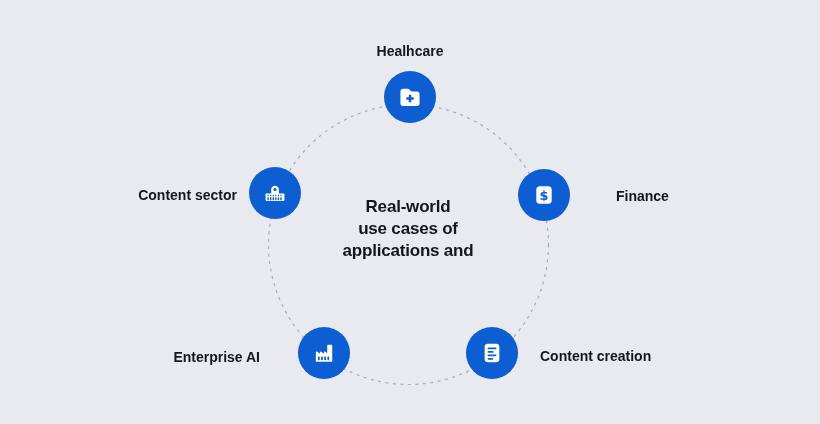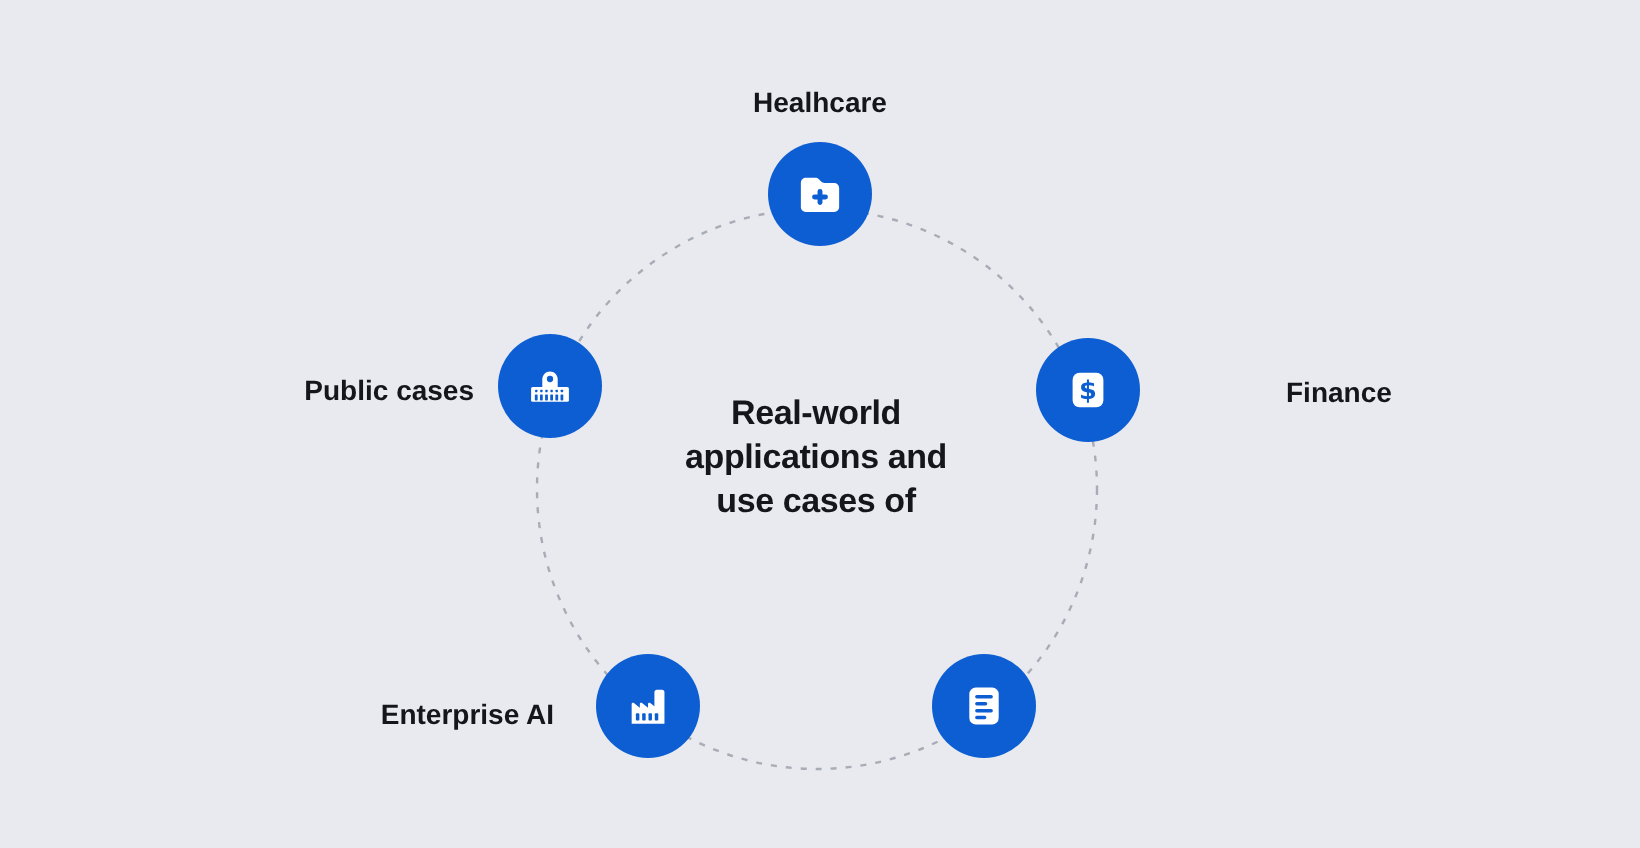--- a/index.html
+++ b/index.html
@@ -40,23 +40,23 @@
   .node-enterprise{left:324px;top:353px;}
   .node-public{left:275px;top:193px;}
   .node-label{
     position:absolute;
     font-size:14px;font-weight:700;
     color:var(--ink);
     white-space:nowrap;
     line-height:16px;
   }
   .label-healthcare{left:410px;top:43px;transform:translateX(-50%);}
-  .label-finance{left:614px;top:188px;padding-left:29px;}
+  .label-finance{left:587px;top:188px;padding-left:29px;}
   .label-content{left:540px;top:348px;}
-  .label-enterprise{right:543px;top:349px;text-align:left;}
+  .label-enterprise{right:560px;top:349px;text-align:left;}
   .label-public{right:583px;top:187px;text-align:right;}
   .center-title{
     position:absolute;
     left:408px;top:196px;
     width:250px;
     transform:translateX(-50%);
     text-align:center;
     font-size:17px;font-weight:700;
     letter-spacing:-0.2px;
     line-height:22px;
@@ -67,22 +67,22 @@
 <body>
 
 <div class="stage">
 
   <svg class="ring" width="285" height="285" viewBox="0 0 285 285">
     <circle cx="142.5" cy="142.5" r="140" fill="none" stroke="var(--dash)" stroke-width="1.2" stroke-dasharray="3 4.5"></circle>
   </svg>
 
   <div class="center-title">
     <div>Real-world</div>
+    <div>use cases of</div>
     <div>applications and</div>
-    <div>use cases of</div>
   </div>
 
   <div class="node node-healthcare">
     <span>
       <svg width="28" height="28" viewBox="0 0 24 24">
         <path class="icon-bg" d="M3.8 7.1c0-1.16.94-2.1 2.1-2.1h4.05c.56 0 1.09.22 1.48.62l1.04 1.04c.39.4.92.62 1.48.62h4.15c1.16 0 2.1.94 2.1 2.1v8.22c0 1.16-.94 2.1-2.1 2.1H5.9c-1.16 0-2.1-.94-2.1-2.1z"></path>
         <rect class="icon-fg" x="10.95" y="9.9" width="2.1" height="6.8" rx="1.05"></rect>
         <rect class="icon-fg" x="8.6" y="12.25" width="6.8" height="2.1" rx="1.05"></rect>
       </svg>
     </span>
@@ -103,20 +103,21 @@
     <span>
       <svg width="28" height="28" viewBox="0 0 24 24">
         <rect class="icon-bg" x="5.7" y="4.1" width="12.6" height="15.8" rx="2.8"></rect>
         <rect class="icon-fg" x="8.2" y="7.3" width="7.6" height="1.5" rx="0.75"></rect>
         <rect class="icon-fg" x="8.2" y="10.3" width="5.2" height="1.5" rx="0.75"></rect>
         <rect class="icon-fg" x="8.2" y="13.3" width="7.6" height="1.5" rx="0.75"></rect>
         <rect class="icon-fg" x="8.2" y="16.2" width="4.8" height="1.5" rx="0.75"></rect>
       </svg>
     </span>
   </div>
+  <div class="node-label label-content">Content creation</div>
 
   <div class="node node-enterprise">
     <span>
       <svg width="28" height="28" viewBox="0 0 24 24">
         <path class="icon-bg" d="M5 19.6 V11.2 c0-.5.55-.75.95-.45 l2.55 1.95 v-1.5 c0-.5.55-.75.95-.45 l2.55 1.95 v-1.5 c0-.5.55-.75.95-.45 l1.8 1.4 V6 c0-.55.45-1 1-1 h2.3 c.55 0 1 .45 1 1 v13.6 z"></path>
         <rect class="icon-fg" x="6.8" y="15.1" width="1.5" height="3.1" rx="0.4"></rect>
         <rect class="icon-fg" x="9.5" y="15.1" width="1.5" height="3.1" rx="0.4"></rect>
         <rect class="icon-fg" x="12.2" y="15.1" width="1.5" height="3.1" rx="0.4"></rect>
         <rect class="icon-fg" x="14.9" y="15.1" width="1.5" height="3.1" rx="0.4"></rect>
       </svg>
@@ -138,15 +139,15 @@
         <rect class="icon-fg" x="16.6" y="13.6" width="1" height="1.1" rx="0.2"></rect>
         <rect class="icon-fg" x="5.5" y="15.6" width="1.2" height="2.6" rx="0.3"></rect>
         <rect class="icon-fg" x="7.7" y="15.6" width="1.2" height="2.6" rx="0.3"></rect>
         <rect class="icon-fg" x="9.9" y="15.6" width="1.2" height="2.6" rx="0.3"></rect>
         <rect class="icon-fg" x="12.1" y="15.6" width="1.2" height="2.6" rx="0.3"></rect>
         <rect class="icon-fg" x="14.3" y="15.6" width="1.2" height="2.6" rx="0.3"></rect>
         <rect class="icon-fg" x="16.5" y="15.6" width="1.2" height="2.6" rx="0.3"></rect>
       </svg>
     </span>
   </div>
-  <div class="node-label label-public">Public cases</div>
+  <div class="node-label label-public">Content sector</div>
 
 </div>
 
 </body></html>

